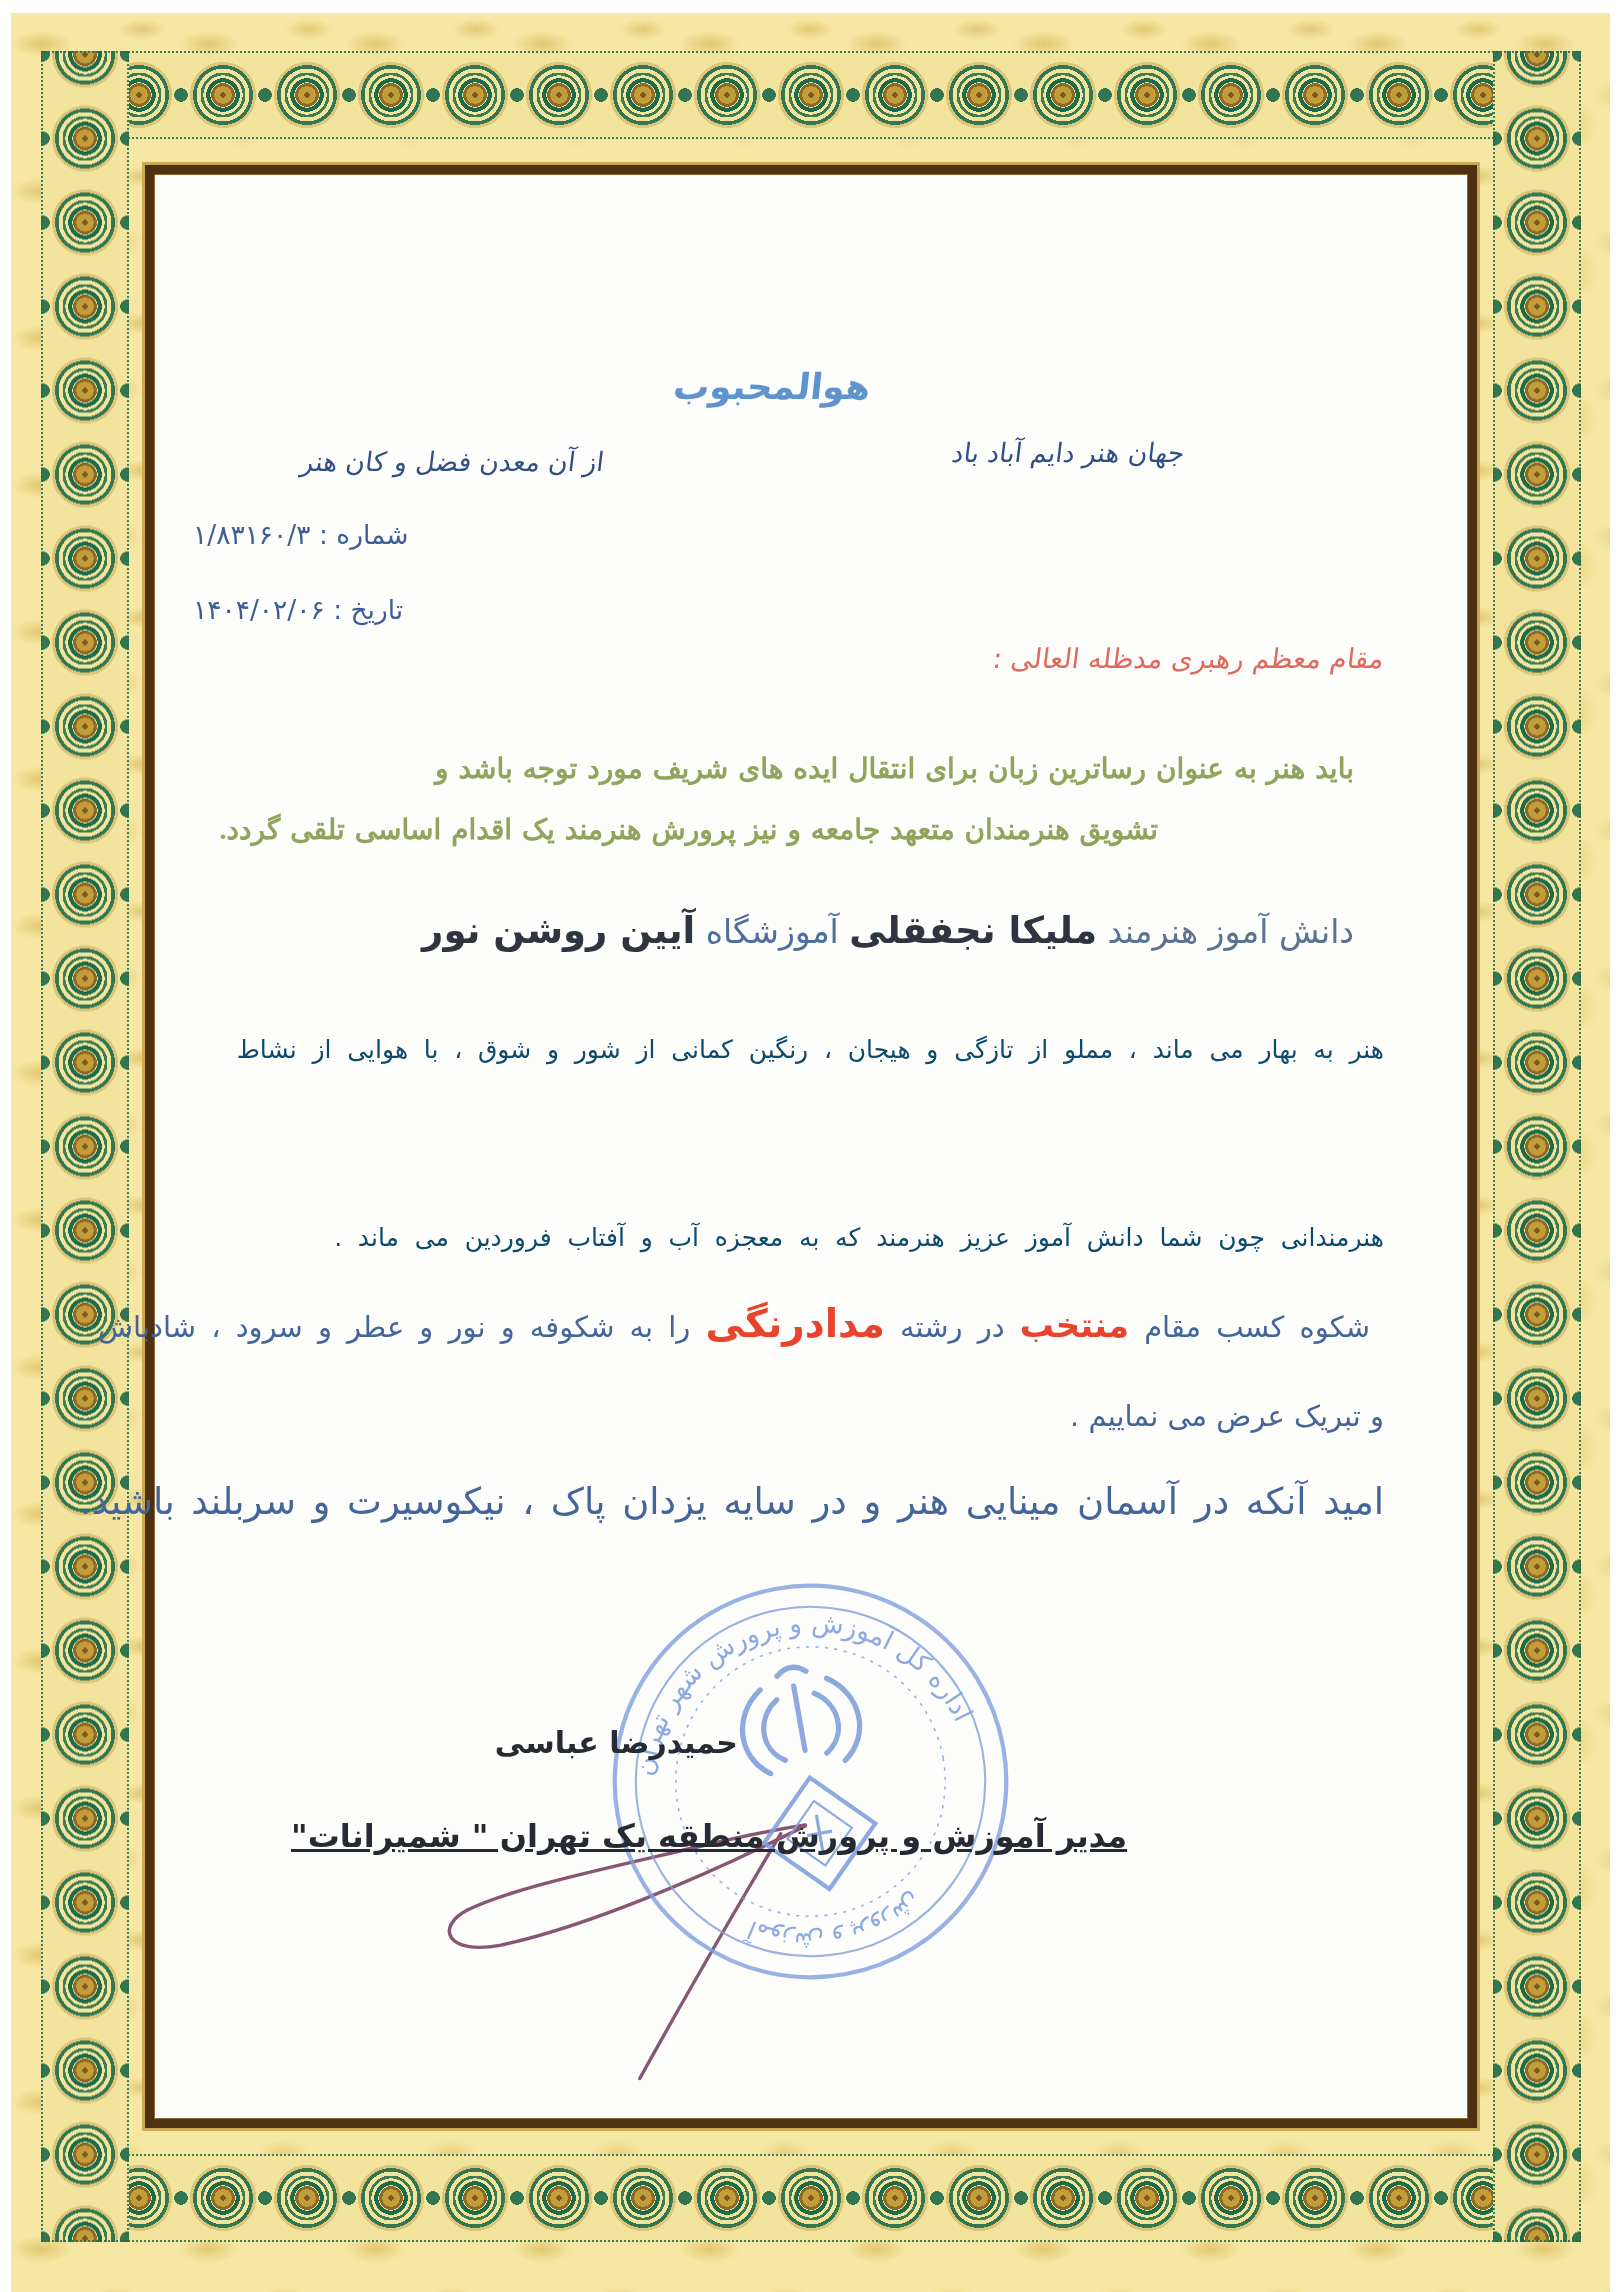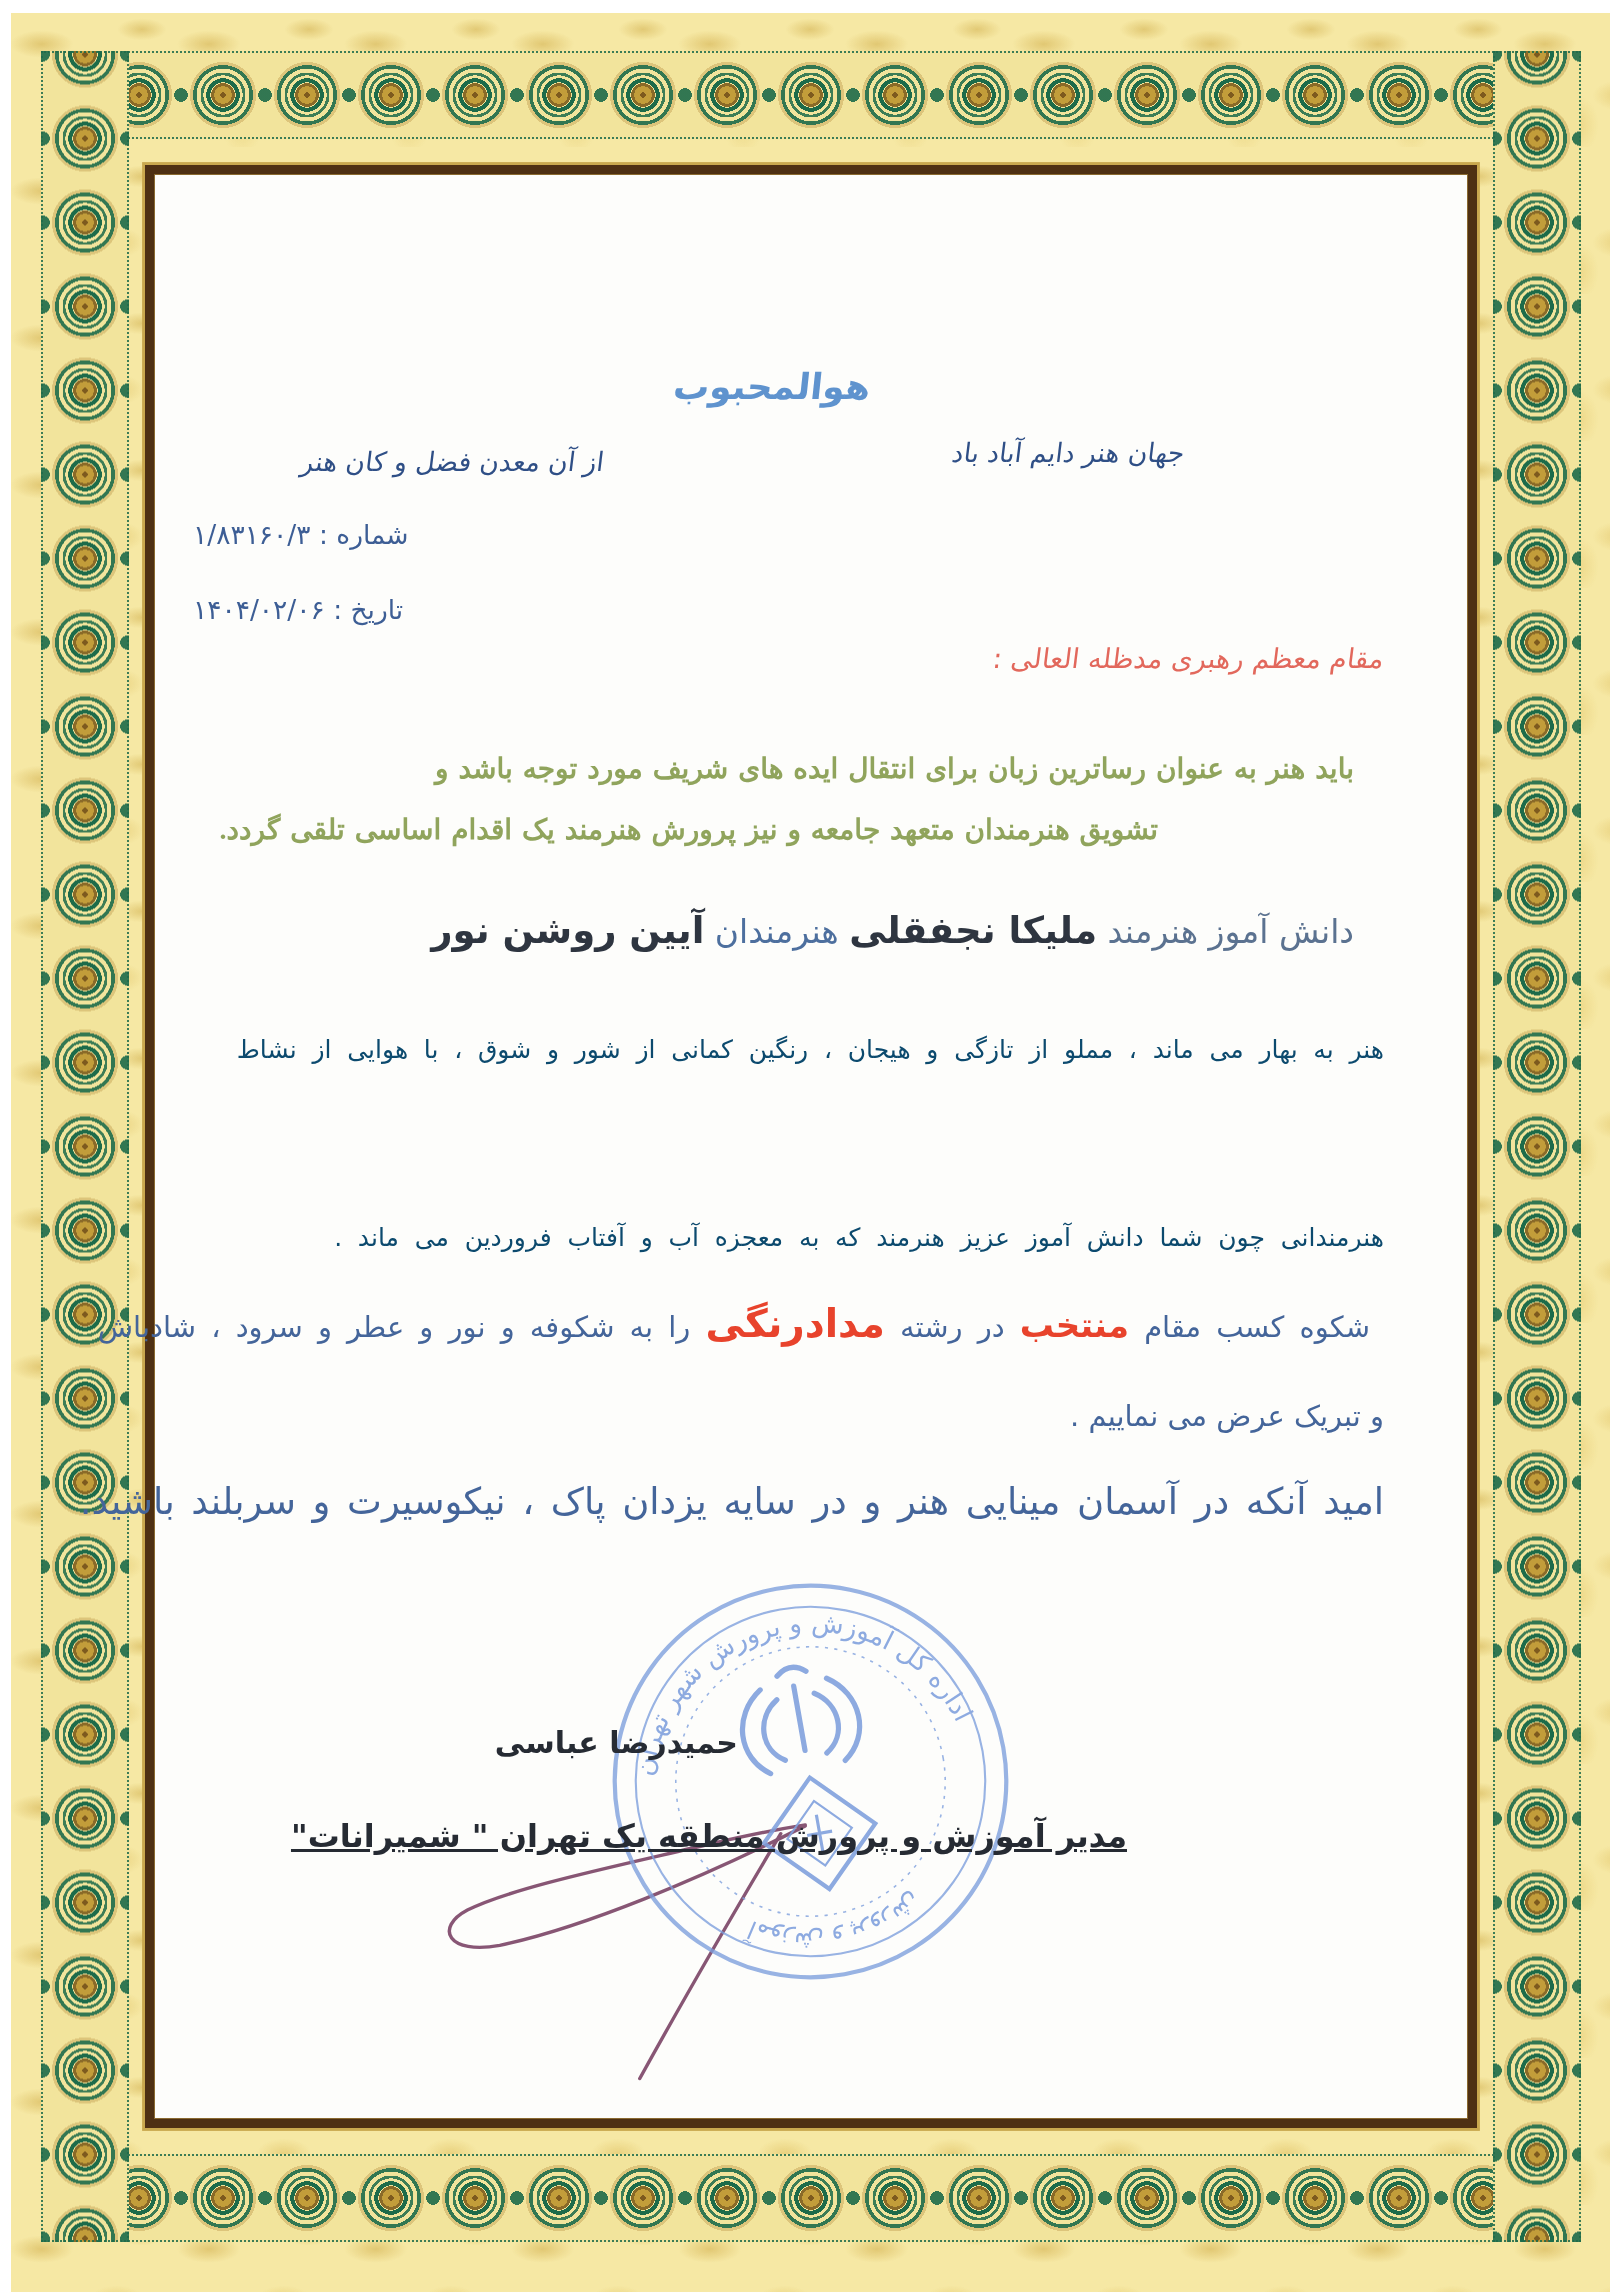--- a/index.html
+++ b/index.html
@@ -129,21 +129,21 @@
       <div class="abs meta meta-date">تاریخ : ۱۴۰۴/۰۲/۰۶</div>
 
       <div class="abs leader-heading">مقام معظم رهبری مدظله العالی :</div>
 
       <div class="abs quote quote1">باید هنر به عنوان رساترین زبان برای انتقال ایده های شریف مورد توجه باشد و</div>
       <div class="abs quote quote2">تشویق هنرمندان متعهد جامعه و نیز پرورش هنرمند یک اقدام اساسی تلقی گردد.</div>
 
       <div class="abs recipient">
         <span>دانش آموز هنرمند</span>
         <span class="bold-name">ملیکا نجفقلی</span>
-        <span class="school-label">هنرمندان</span>
+        <span class="school-label">آموزشگاه</span>
         <span class="bold-name">آیین روشن نور</span>
       </div>
 
       <div class="abs body-line bl1">هنر به بهار می ماند ، مملو از تازگی و هیجان ، رنگین کمانی از شور و شوق ، با هوایی از نشاط</div>
       <div class="abs body-line bl3">هنرمندانی چون شما دانش آموز عزیز هنرمند که به معجزه آب و آفتاب فروردین می ماند .</div>
 
       <div class="abs award-line">
         <span>شکوه کسب مقام</span>
         <span class="award-title">منتخب</span>
         <span>در رشته</span>

